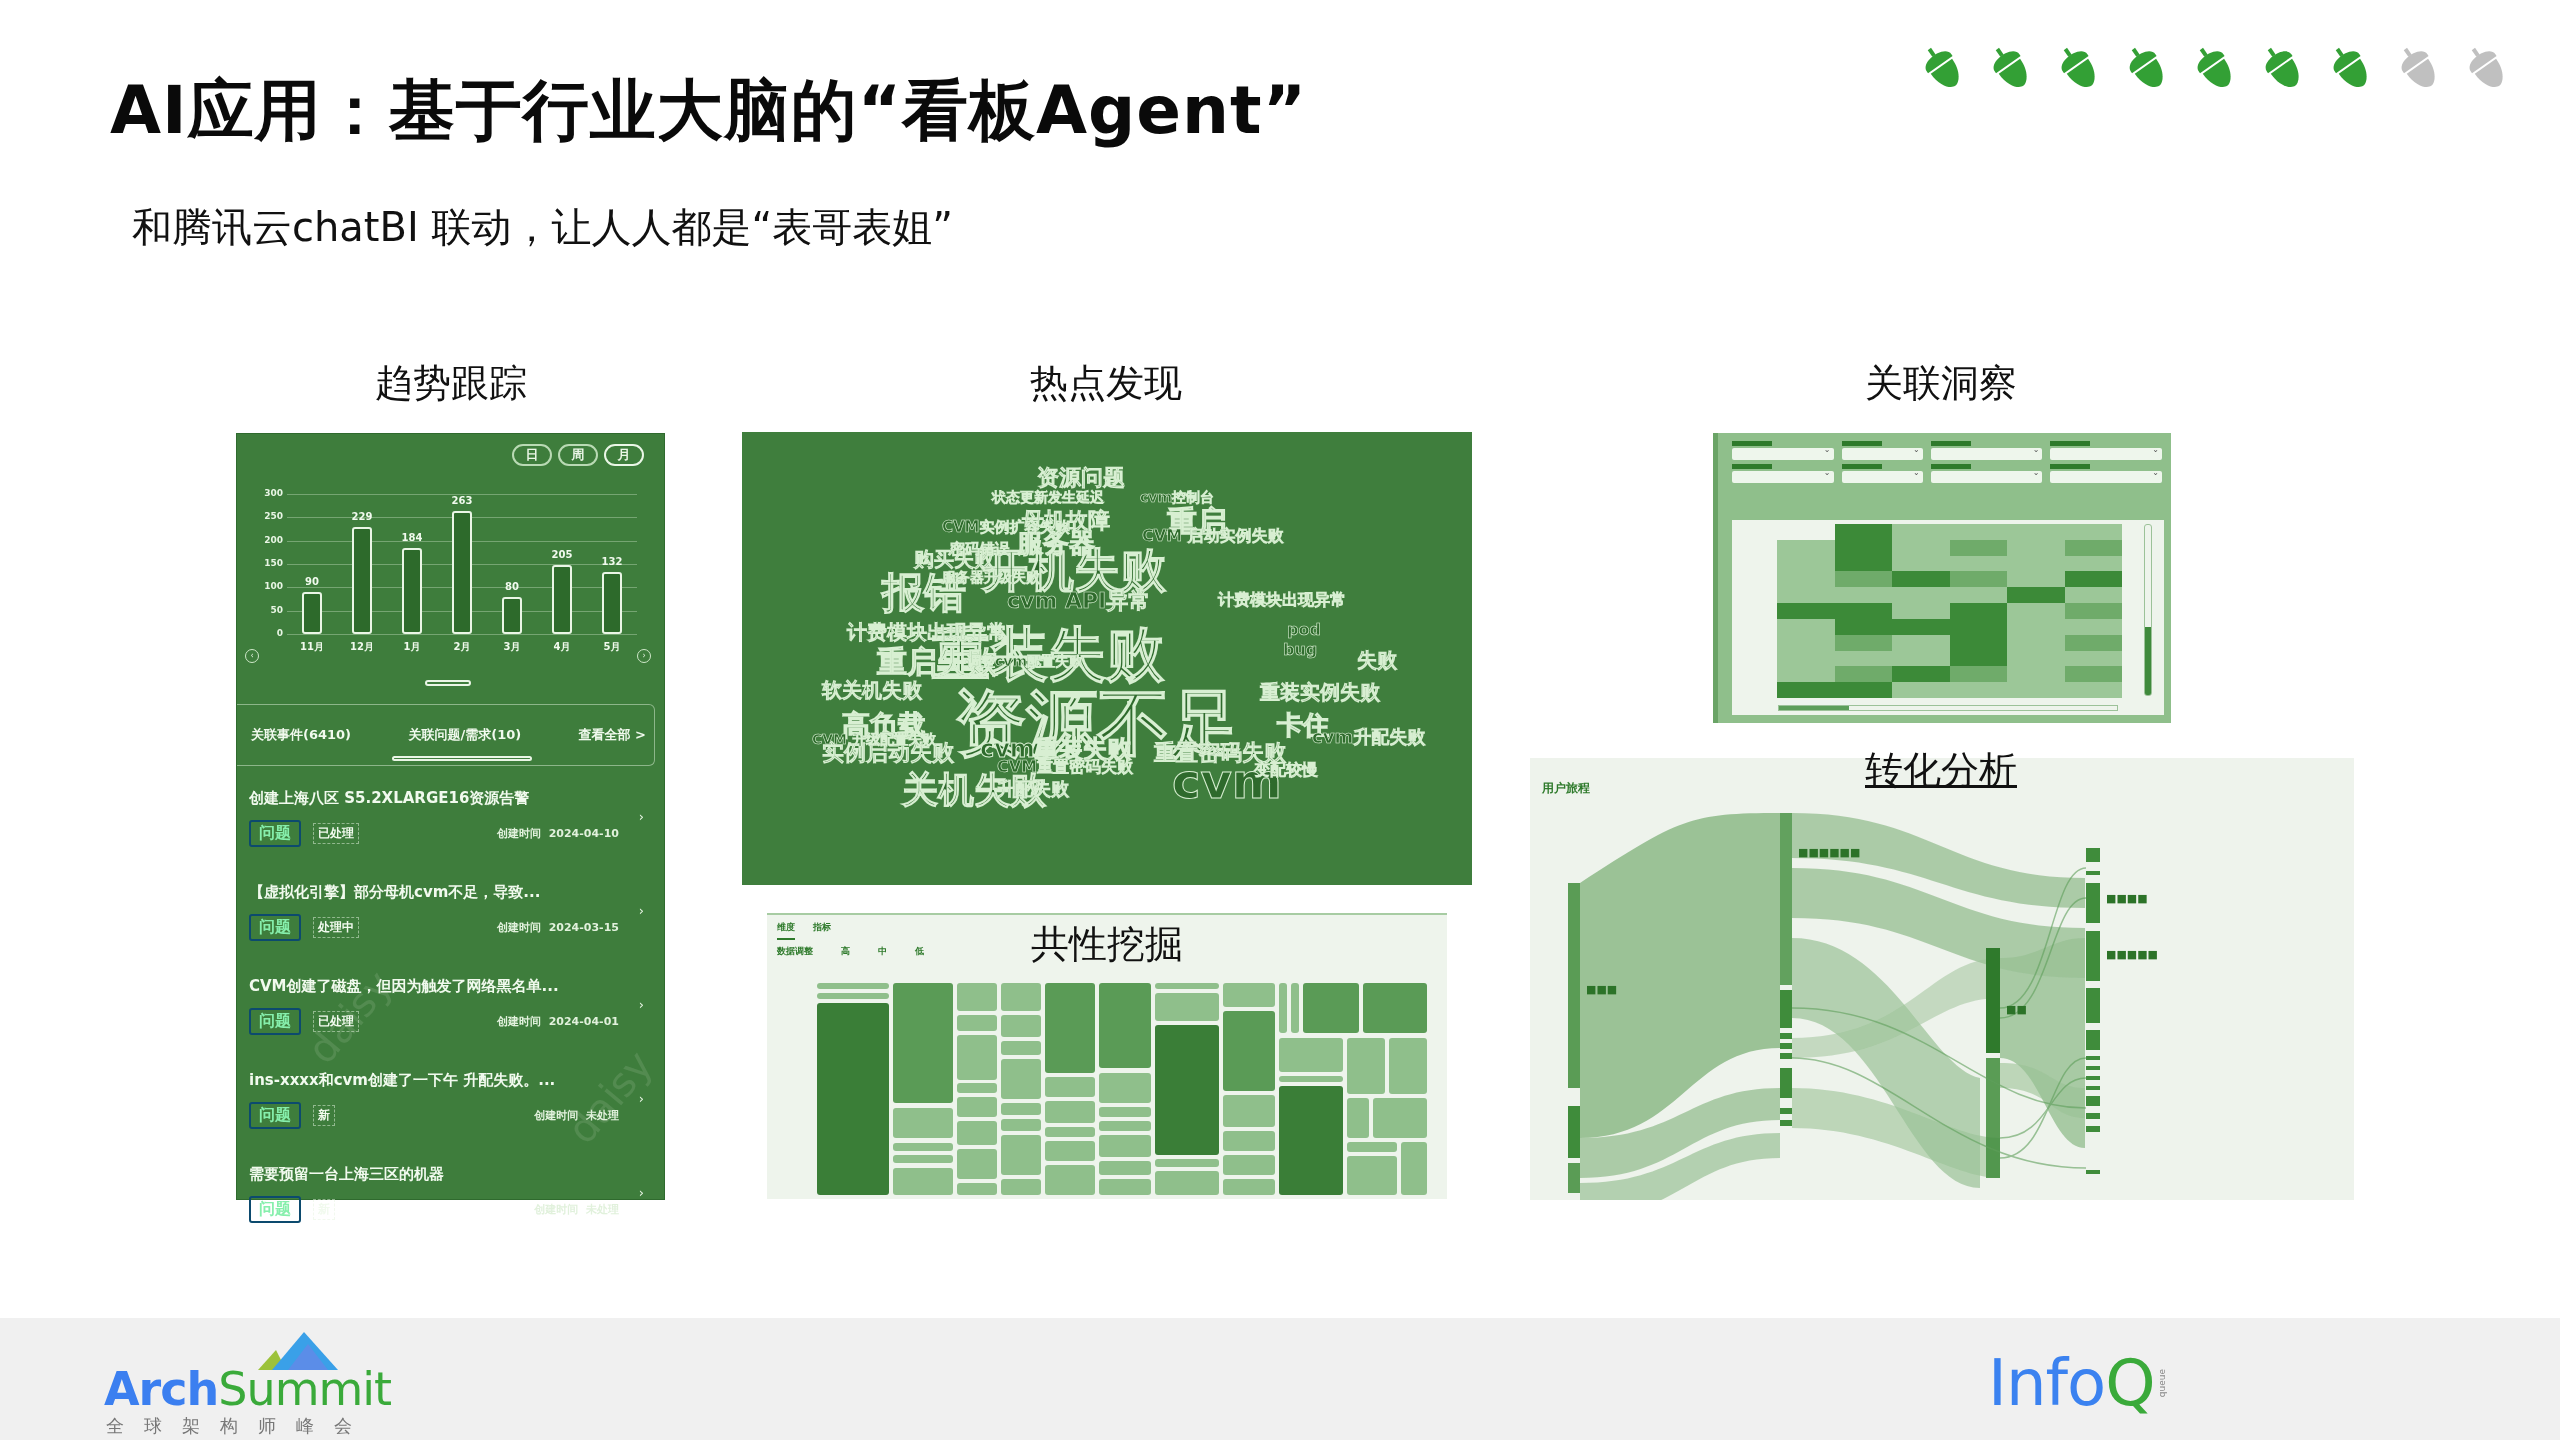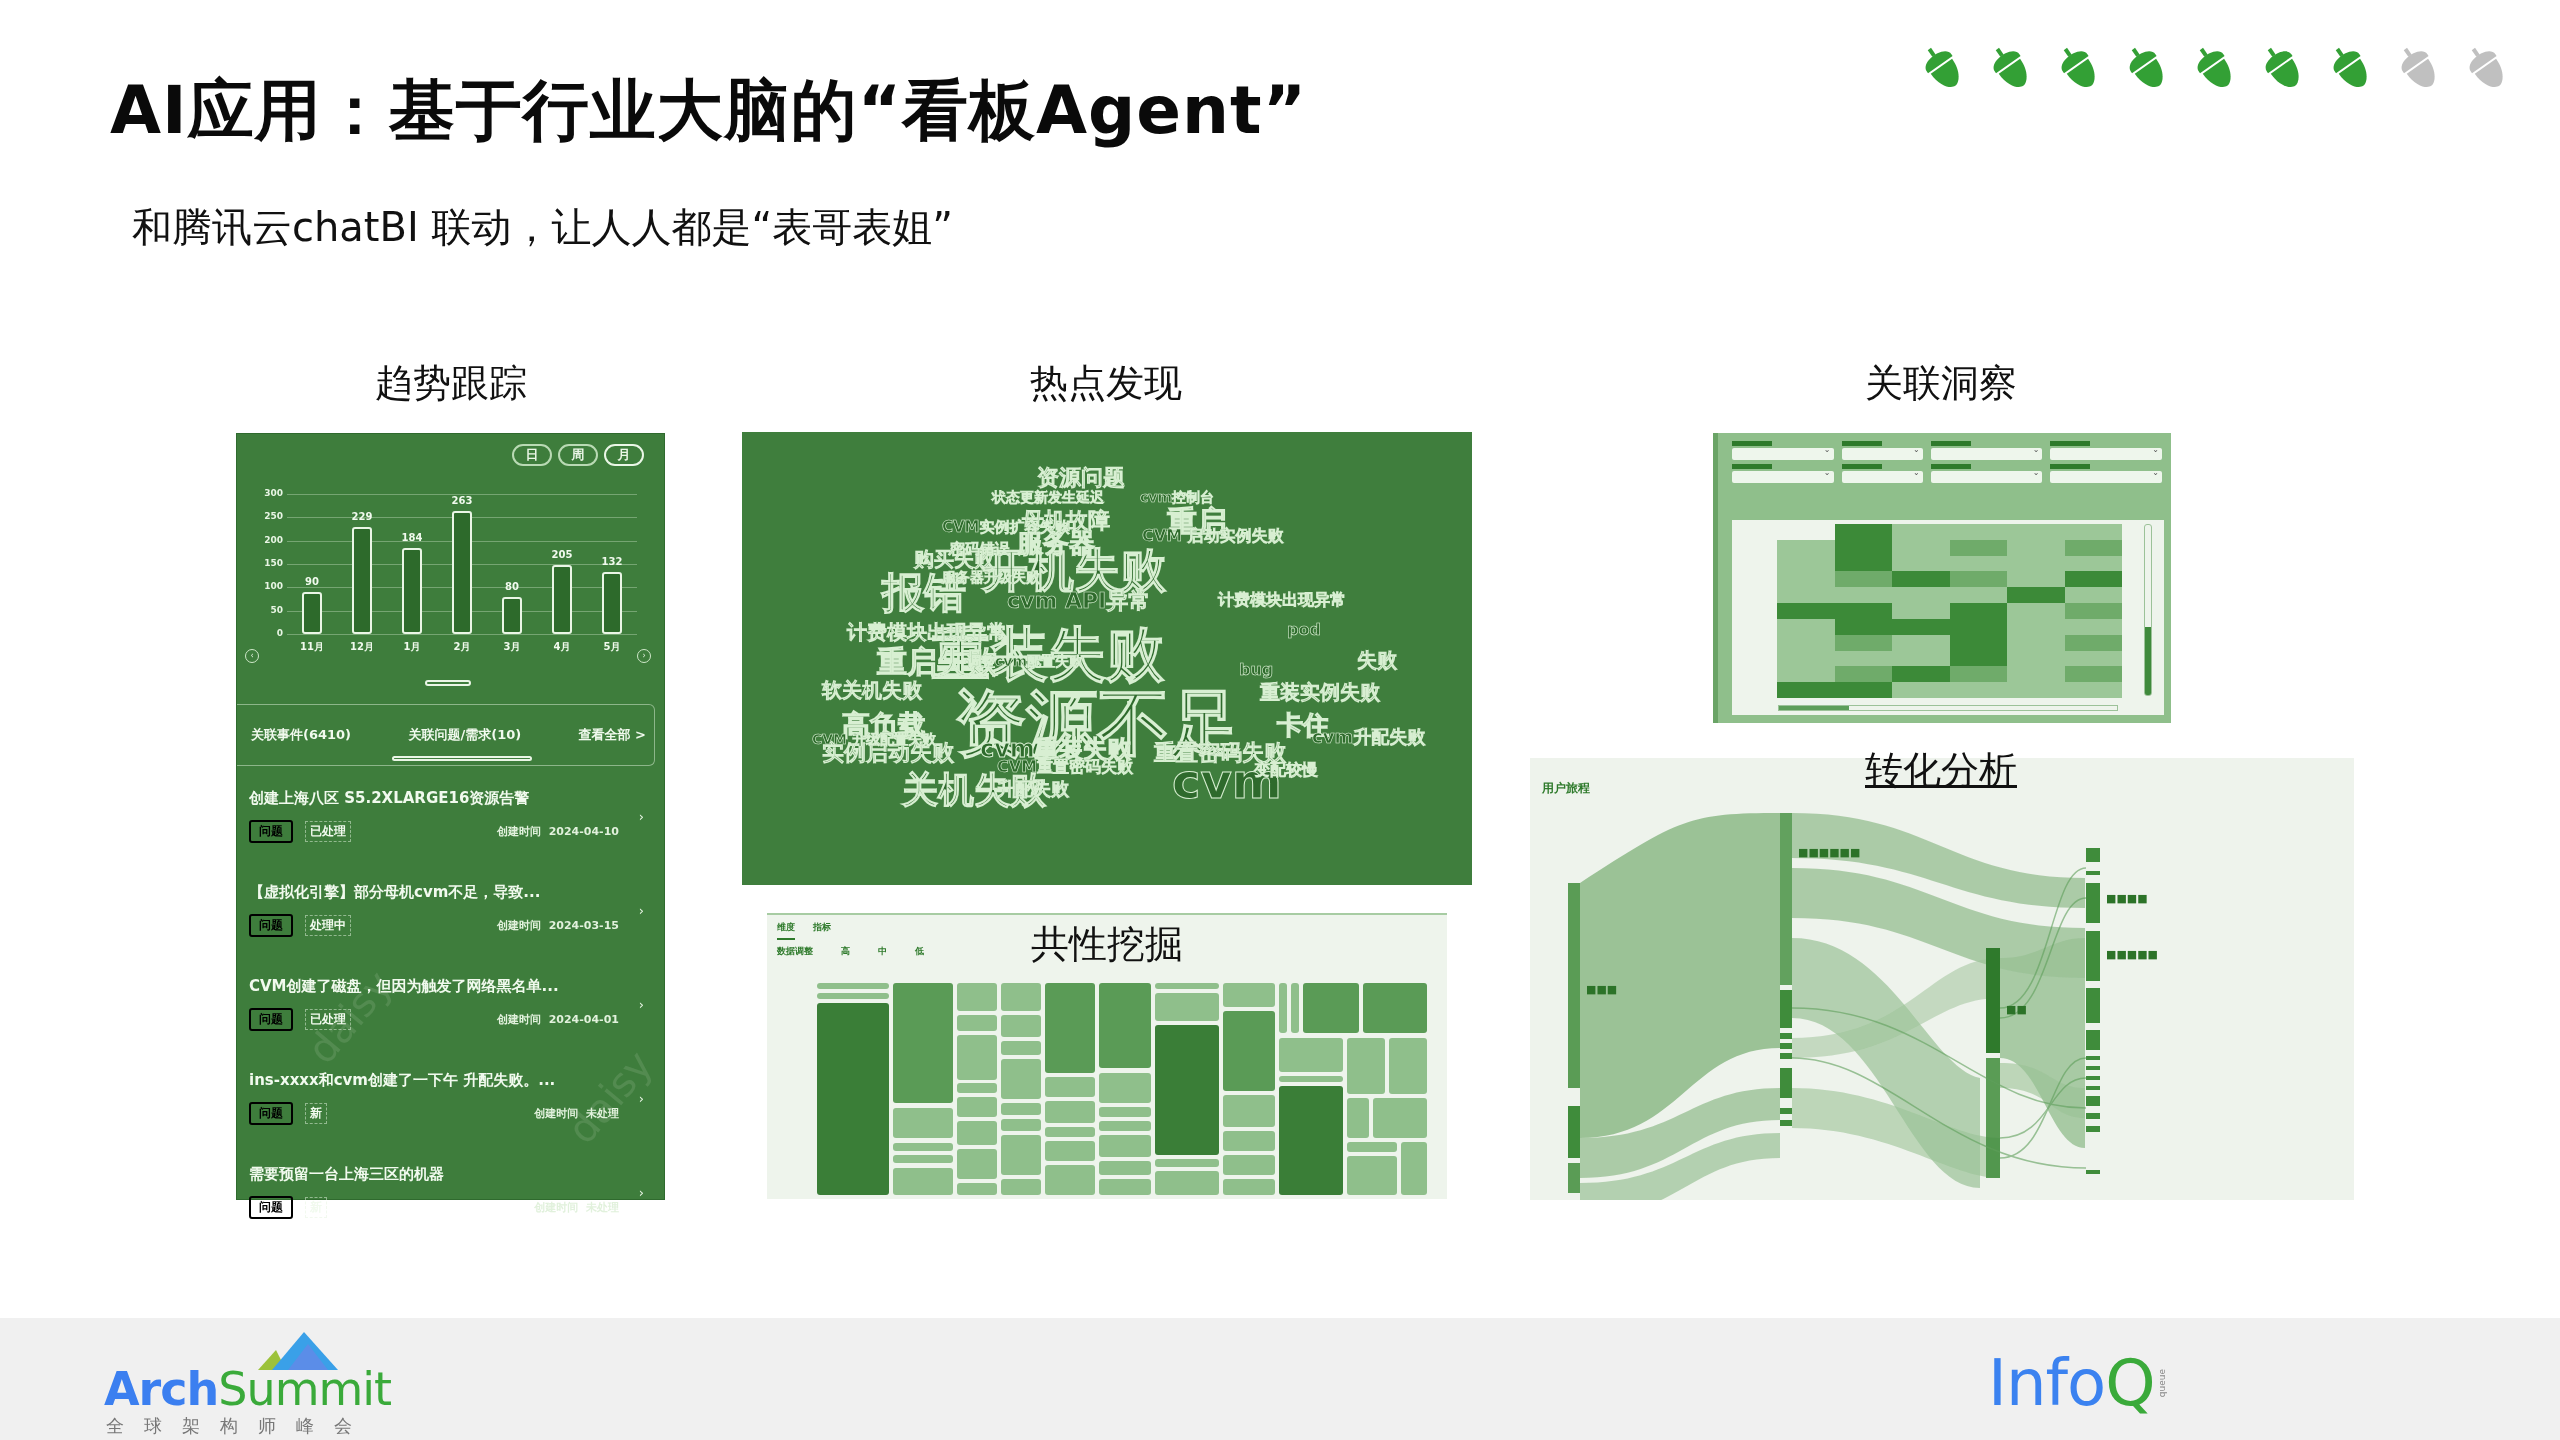--- a/index.html
+++ b/index.html
@@ -27,21 +27,21 @@
   .xtick { position: absolute; bottom: 10px; width: 40px; text-align: center; color: #f1faee; font-size: 10px; font-weight: bold; }
   .nav-circle { position: absolute; width: 14px; height: 14px; border: 1px solid #cfe8c9; border-radius: 50%; color: #e8f5e4; font-size: 8px; line-height: 12px; text-align: center; }
   .scroll-pill { position: absolute; width: 46px; height: 6px; border: 2px solid #eaf6e6; border-radius: 4px; }
   .event-tabs { position: absolute; left: 0; top: 270px; width: 418px; height: 62px; border: 1px solid rgba(220,240,215,0.5); border-left: none; border-radius: 0 6px 6px 0; display: flex; align-items: center; justify-content: space-between; padding: 0 8px 0 14px; }
   .event-tab { color: #f1faee; font-size: 13px; font-weight: bold; white-space: nowrap; }
   .tab-underline { position: absolute; left: 155px; top: 322px; width: 140px; height: 5px; border: 2px solid #eaf6e6; border-radius: 3px; }
   .event-list { position: absolute; left: 12px; top: 355px; width: 405px; }
   .event-item { position: relative; height: 94px; }
   .event-title { color: #f1faee; font-size: 15px; font-weight: bold; white-space: nowrap; overflow: hidden; text-overflow: ellipsis; width: 370px; }
   .event-meta { display: flex; align-items: center; margin-top: 12px; }
-  .tag-issue { border: 2px solid #000000; border-radius: 3px; color: #000000; font-size: 12px; font-weight: bold; padding: 1px 8px; }
+  .tag-issue { border: 2px solid #0c4a6e; border-radius: 3px; color: #86efac; font-size: 16px; font-weight: bold; padding: 1px 8px; }
   .tag-status { margin-left: 12px; color: #f1faee; font-size: 12px; font-weight: bold; border: 1px dashed rgba(230,245,225,0.5); padding: 1px 4px; }
   .event-date { margin-left: auto; margin-right: 35px; color: #e1f1dc; font-size: 11px; font-weight: bold; white-space: nowrap; }
   .event-arrow { position: absolute; right: 10px; top: 20px; color: #eaf6e6; font-size: 13px; }
   .watermark { position: absolute; color: rgba(235,248,230,0.12); font-size: 40px; transform: rotate(-50deg); pointer-events: none; white-space: nowrap; }
 
   
   .wordcloud { position: absolute; left: 742px; top: 432px; width: 730px; height: 453px; background: #3f7e3d; overflow: hidden; }
   .word { position: absolute; white-space: nowrap; color: #2e6a2c; -webkit-text-stroke: 1px #d8efd2; font-weight: bold; line-height: 1; }
 
   
@@ -295,21 +295,21 @@
     <span class="word" style="left: 208px; top: 110px; font-size: 15px; -webkit-text-stroke: 0.6px rgb(216, 239, 210);">密码错误</span>
     <span class="word" style="left: 476px; top: 160px; font-size: 16px; -webkit-text-stroke: 0.6px rgb(216, 239, 210);">计费模块出现异常</span>
     <span class="word" style="left: 225px; top: 222px; font-size: 14px; -webkit-text-stroke: 0.6px rgb(216, 239, 210);">调整cvm配置失败</span>
     <span class="word" style="left: 70px; top: 300px; font-size: 14px; -webkit-text-stroke: 0.6px rgb(216, 239, 210);">CVM 升级配置失败</span>
     <span class="word" style="left: 570px; top: 296px; font-size: 18px; -webkit-text-stroke: 0.6px rgb(216, 239, 210);">cvm升配失败</span>
     <span class="word" style="left: 512px; top: 330px; font-size: 16px; -webkit-text-stroke: 0.6px rgb(216, 239, 210);">变配较慢</span>
     <span class="word" style="left: 255px; top: 327px; font-size: 16px; -webkit-text-stroke: 0.6px rgb(216, 239, 210);">CVM重置密码失败</span>
     <span class="word" style="left: 255px; top: 348px; font-size: 18px; -webkit-text-stroke: 0.6px rgb(216, 239, 210);">升配失败</span>
     <span class="word" style="left: 615px; top: 218px; font-size: 20px; -webkit-text-stroke: 0.6px rgb(216, 239, 210);">失败</span>
     <span class="word" style="left: 545px; top: 190px; font-size: 16px; -webkit-text-stroke: 0.6px rgb(216, 239, 210);">pod</span>
-    <span class="word" style="left: 497px; top: 210px; font-size: 16px; margin-top: 20px; -webkit-text-stroke: 0.6px rgb(216, 239, 210);">bug</span>
+    <span class="word" style="left: 541px; top: 210px; font-size: 16px; -webkit-text-stroke: 0.6px rgb(216, 239, 210);">bug</span>
   </div>
 
 <div class="heatmap">
   <div class="filters">
     <div>
         <div class="filter-label"></div>
         <div class="filter-select"></div>
       </div>
     <div>
         <div class="filter-label"></div>

